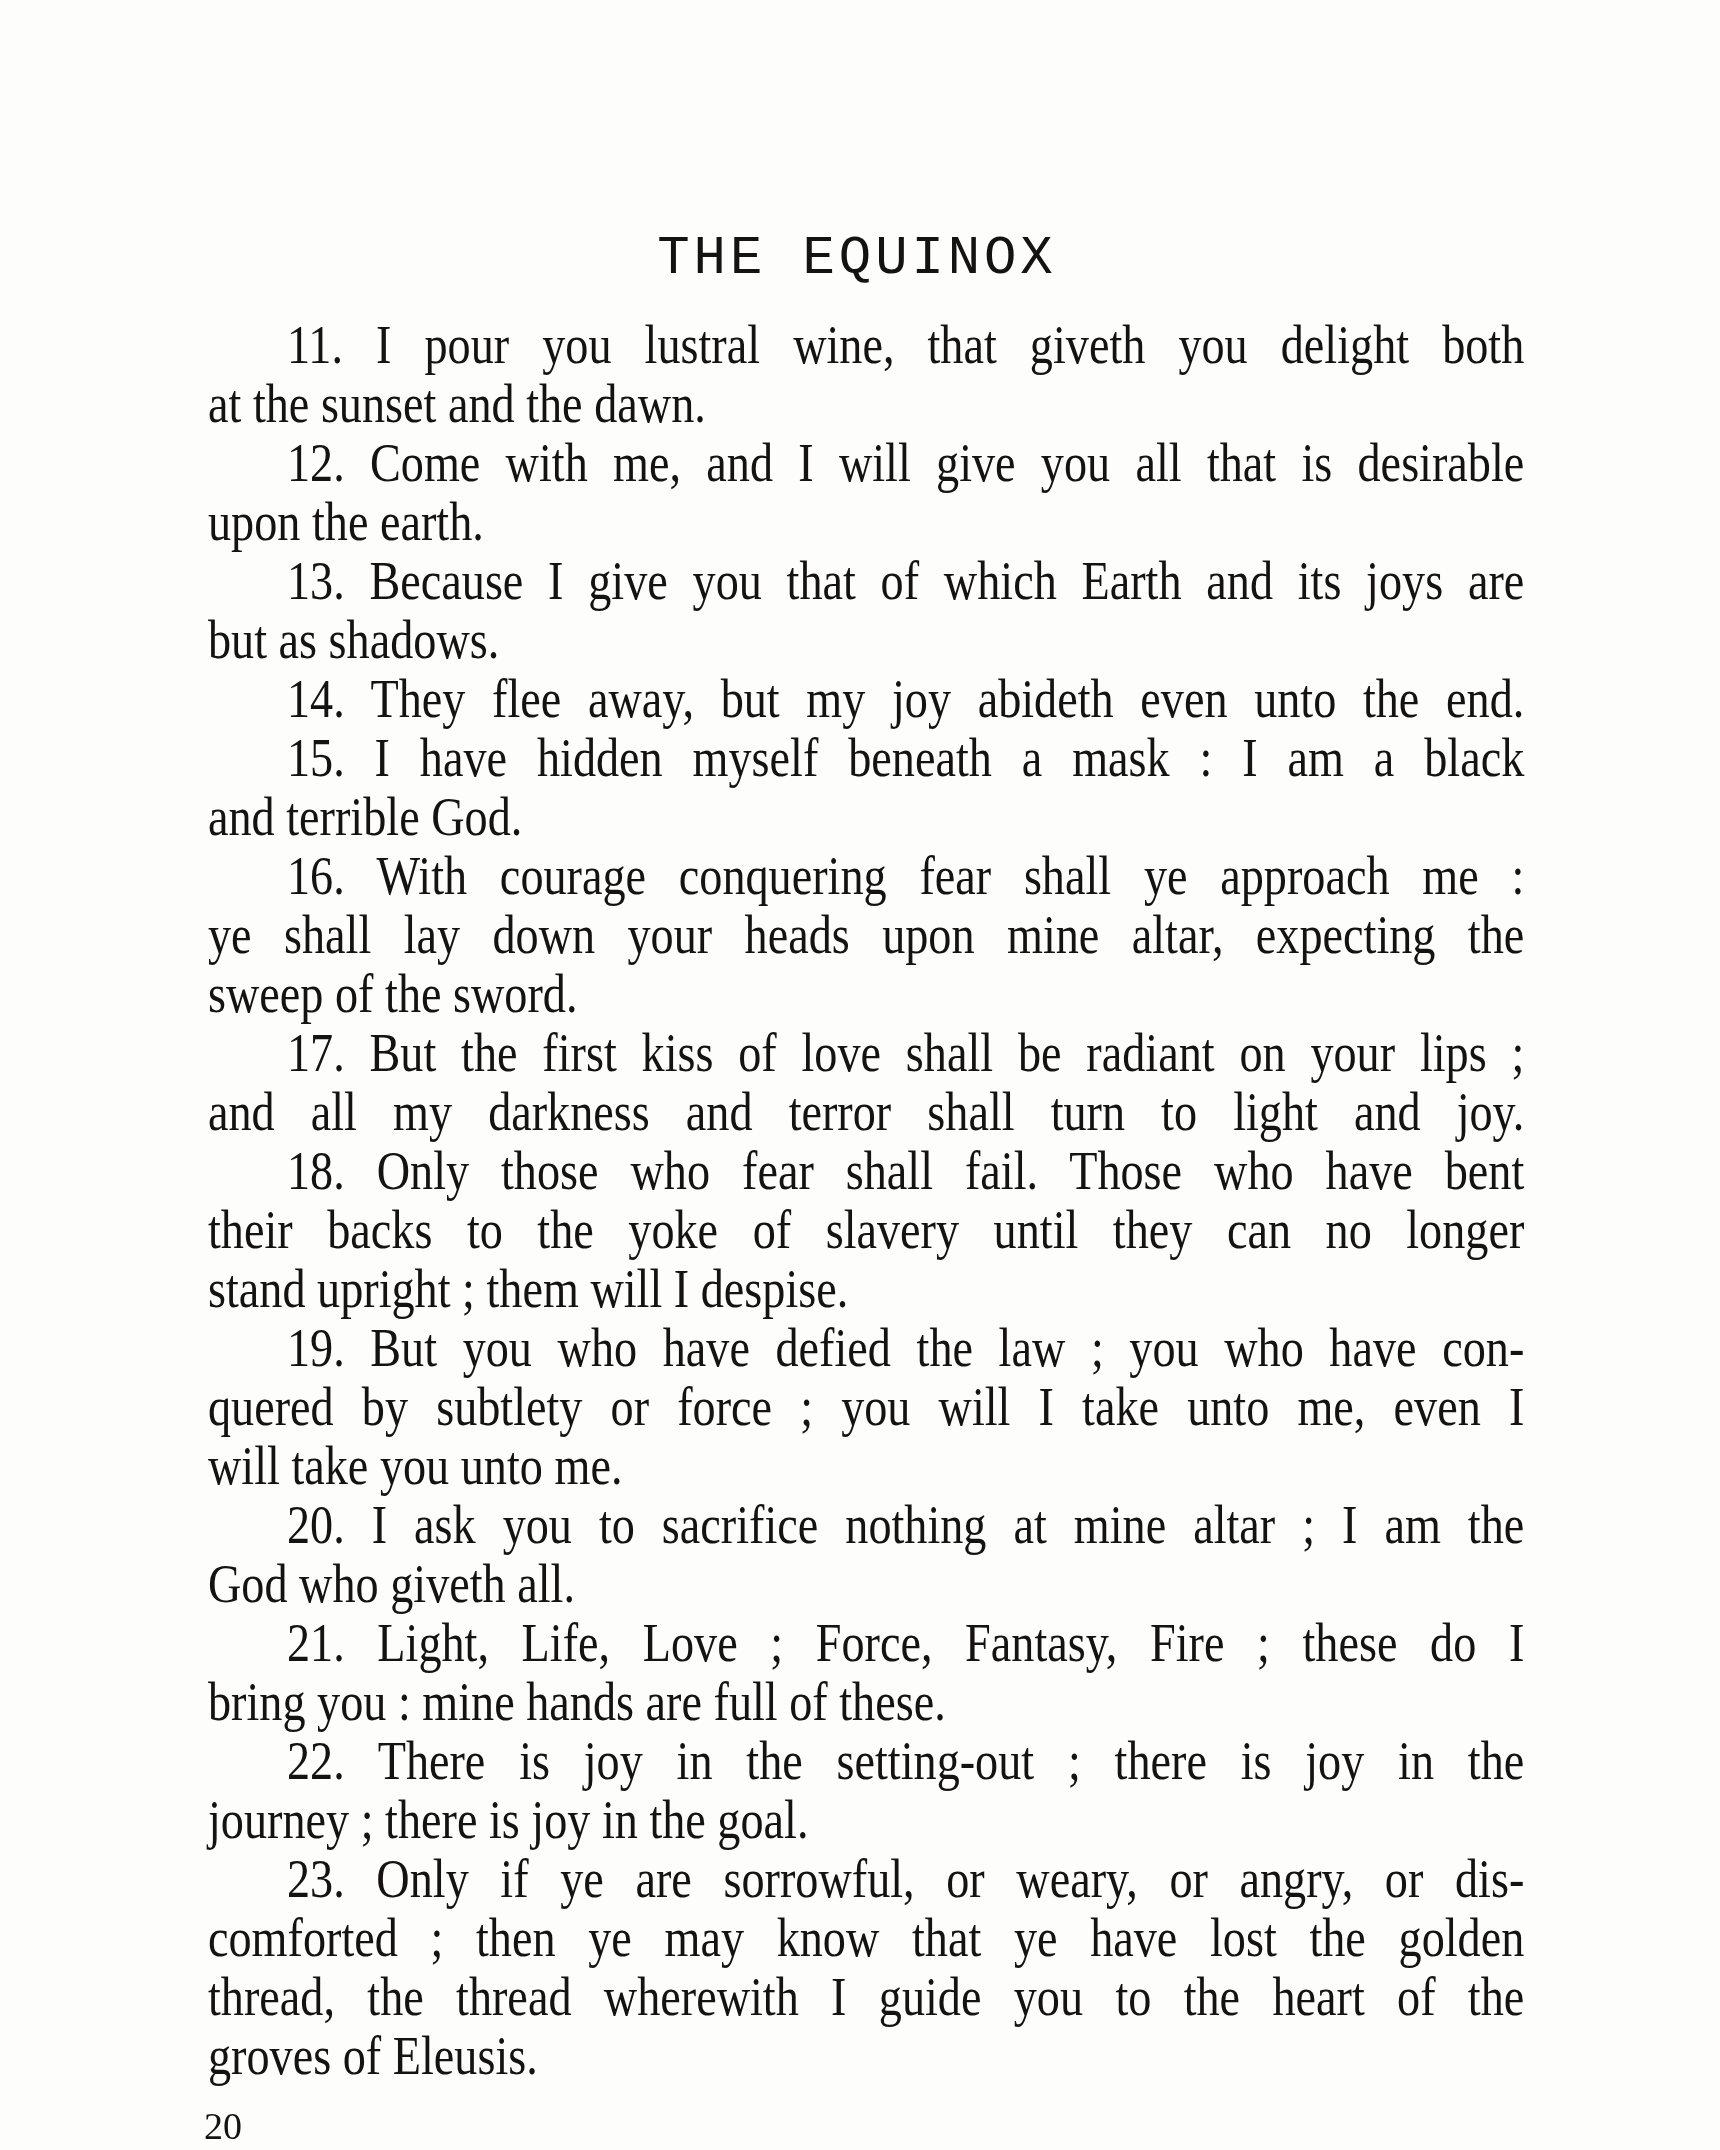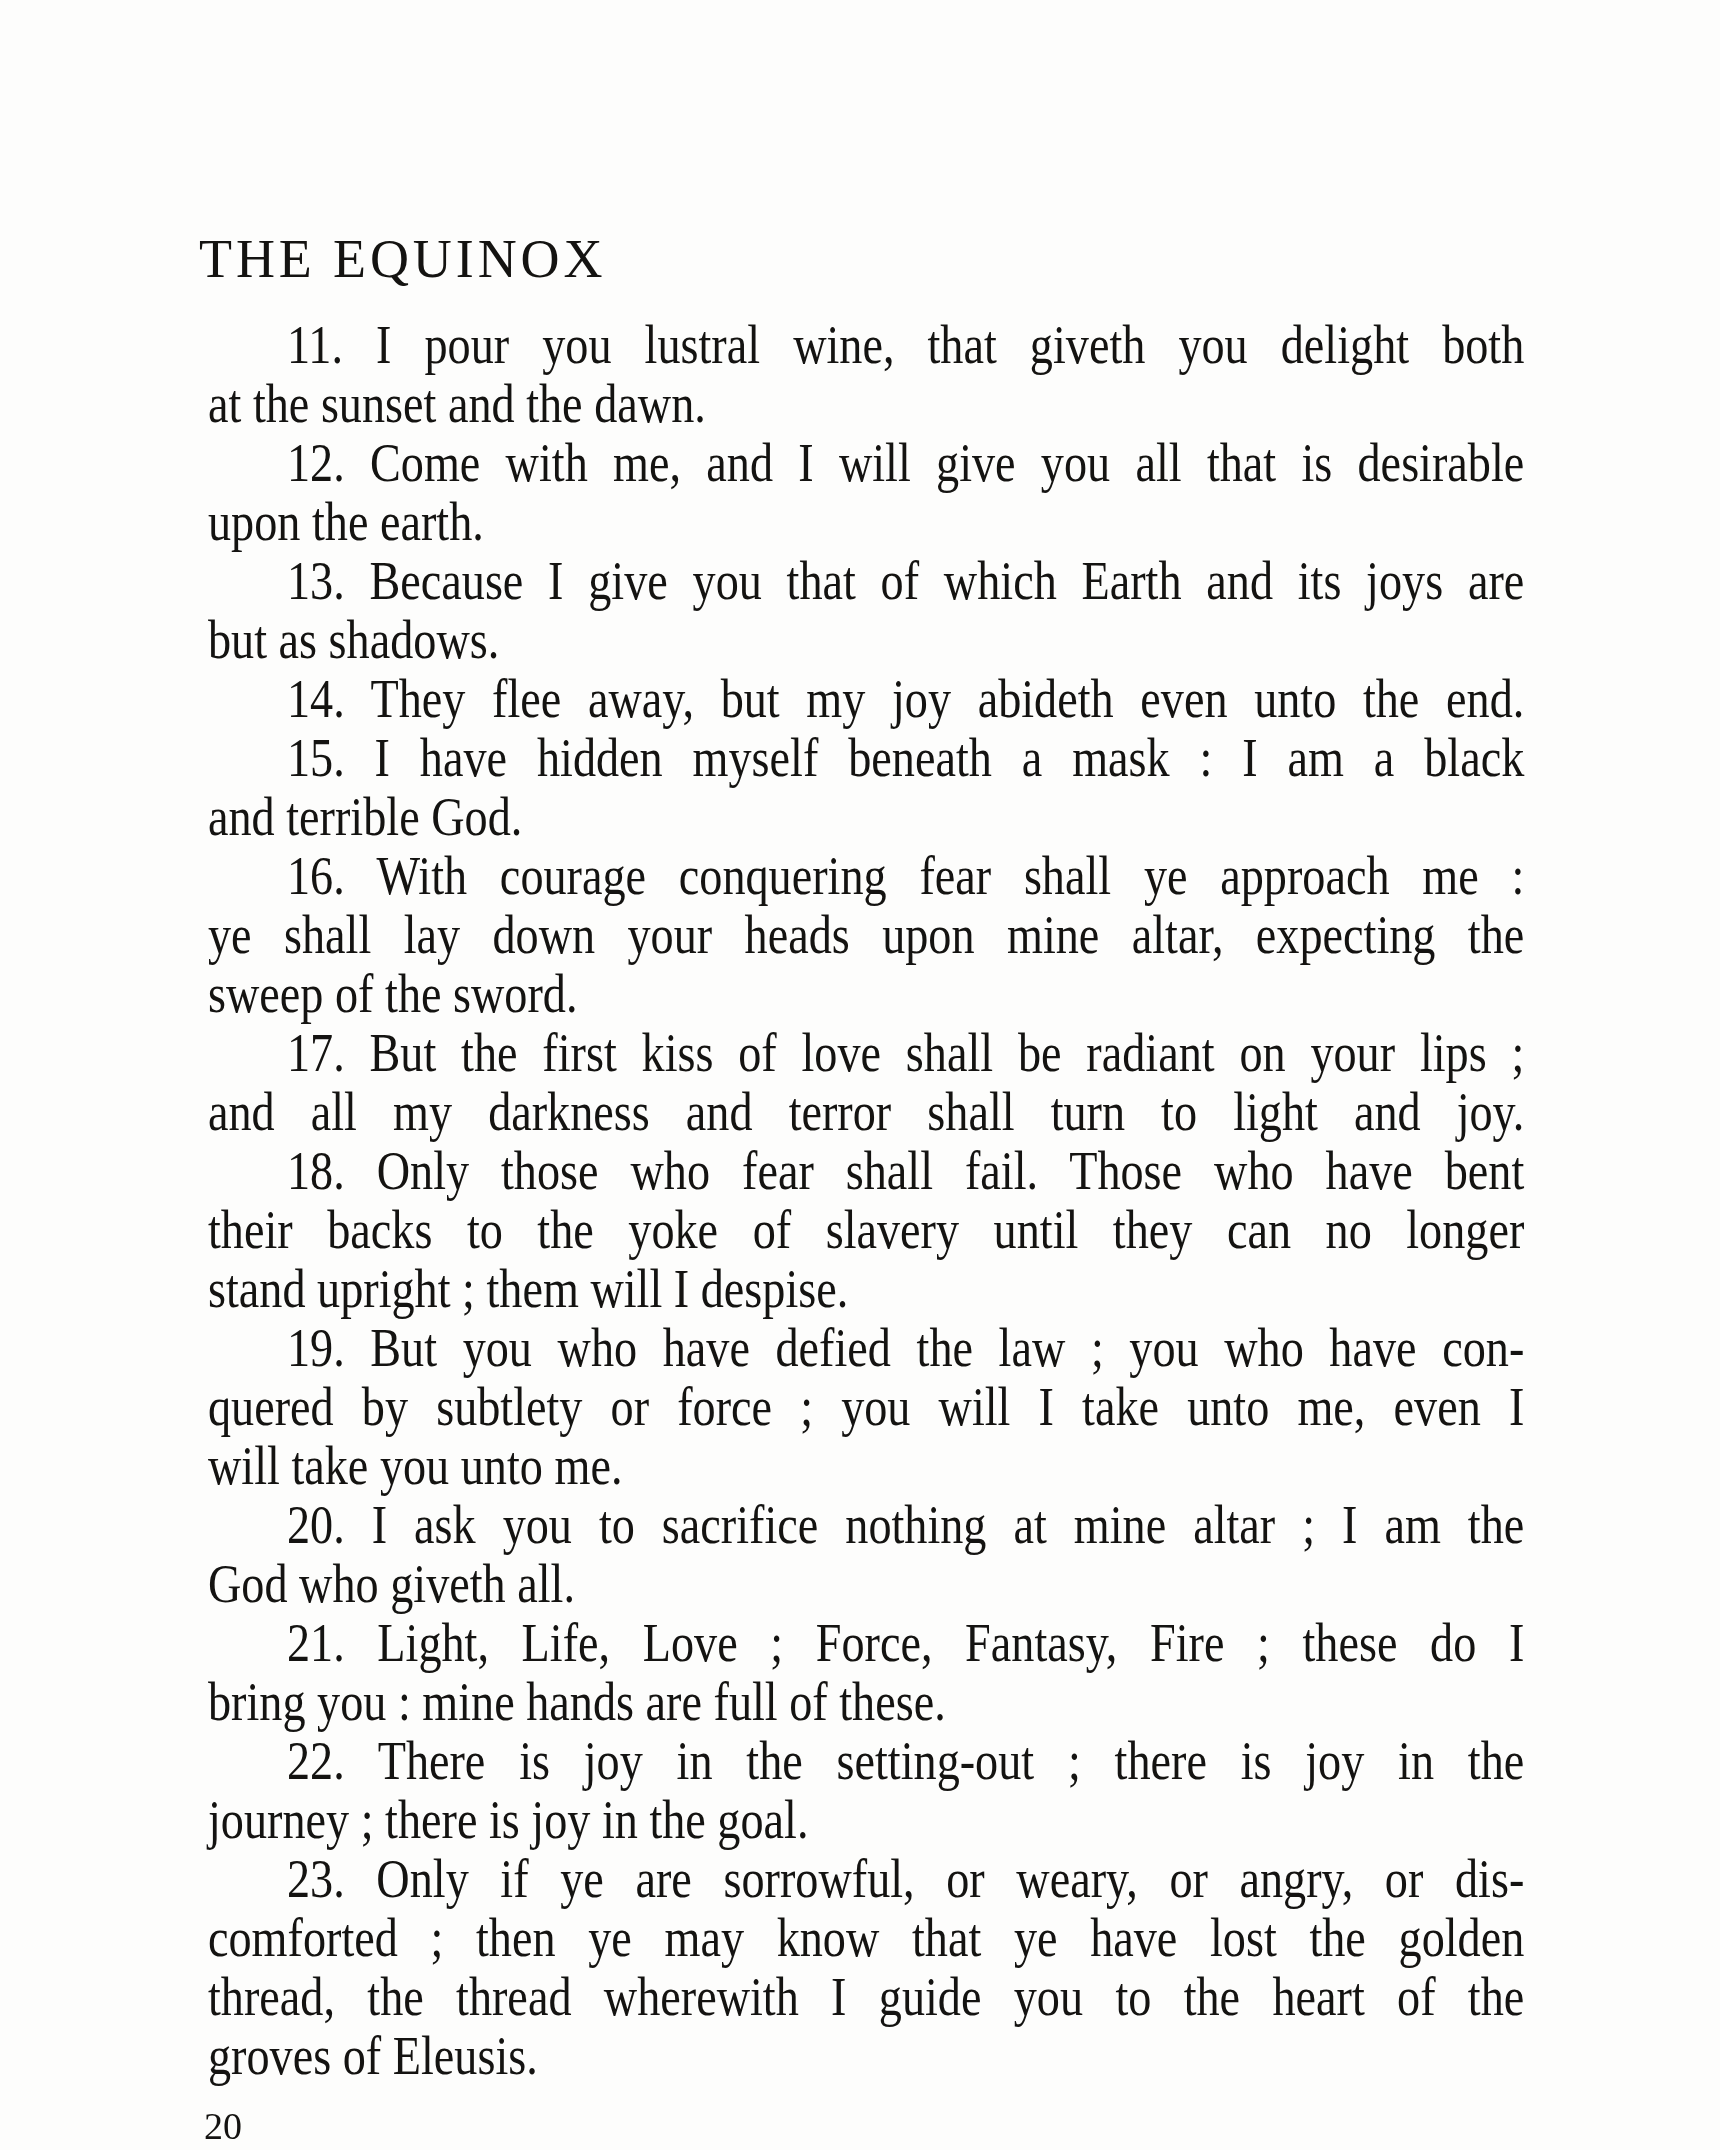--- a/index.html
+++ b/index.html
@@ -20,21 +20,23 @@
   .running-head {
     position: absolute;
     left: 199px;
     top: 232px;
     width: 1316px;
     margin: 0;
     font-size: 54px;
     font-weight: 400;
     line-height: 54px;
     letter-spacing: 3.9px;
+    text-align: center;
     white-space: nowrap;
+    font-family: Liberation Mono, monospace;
   }
   
   .text-block {
     position: absolute;
     left: 208px;
     top: 315px;
     width: 1567px;            
     transform: scaleX(0.84);
     transform-origin: 0 0;
   }

